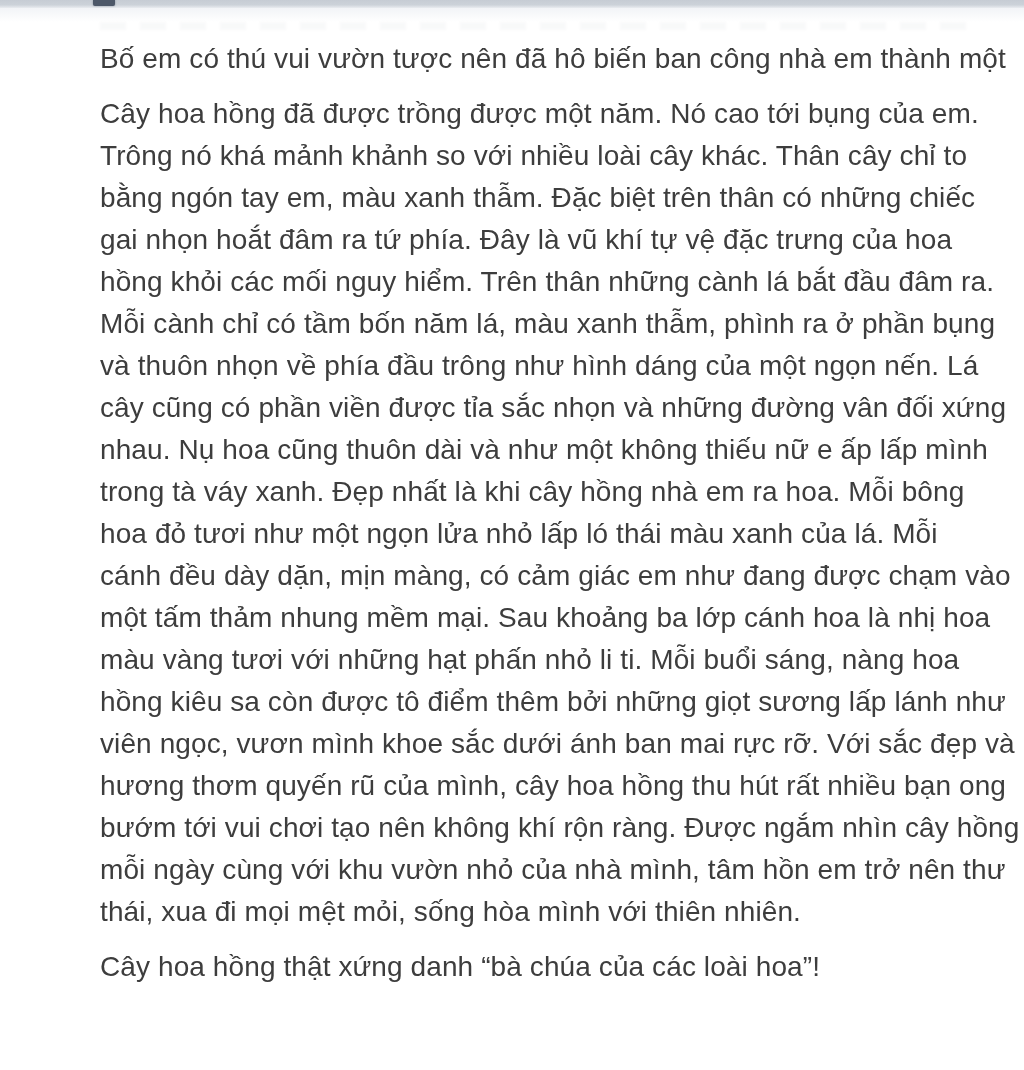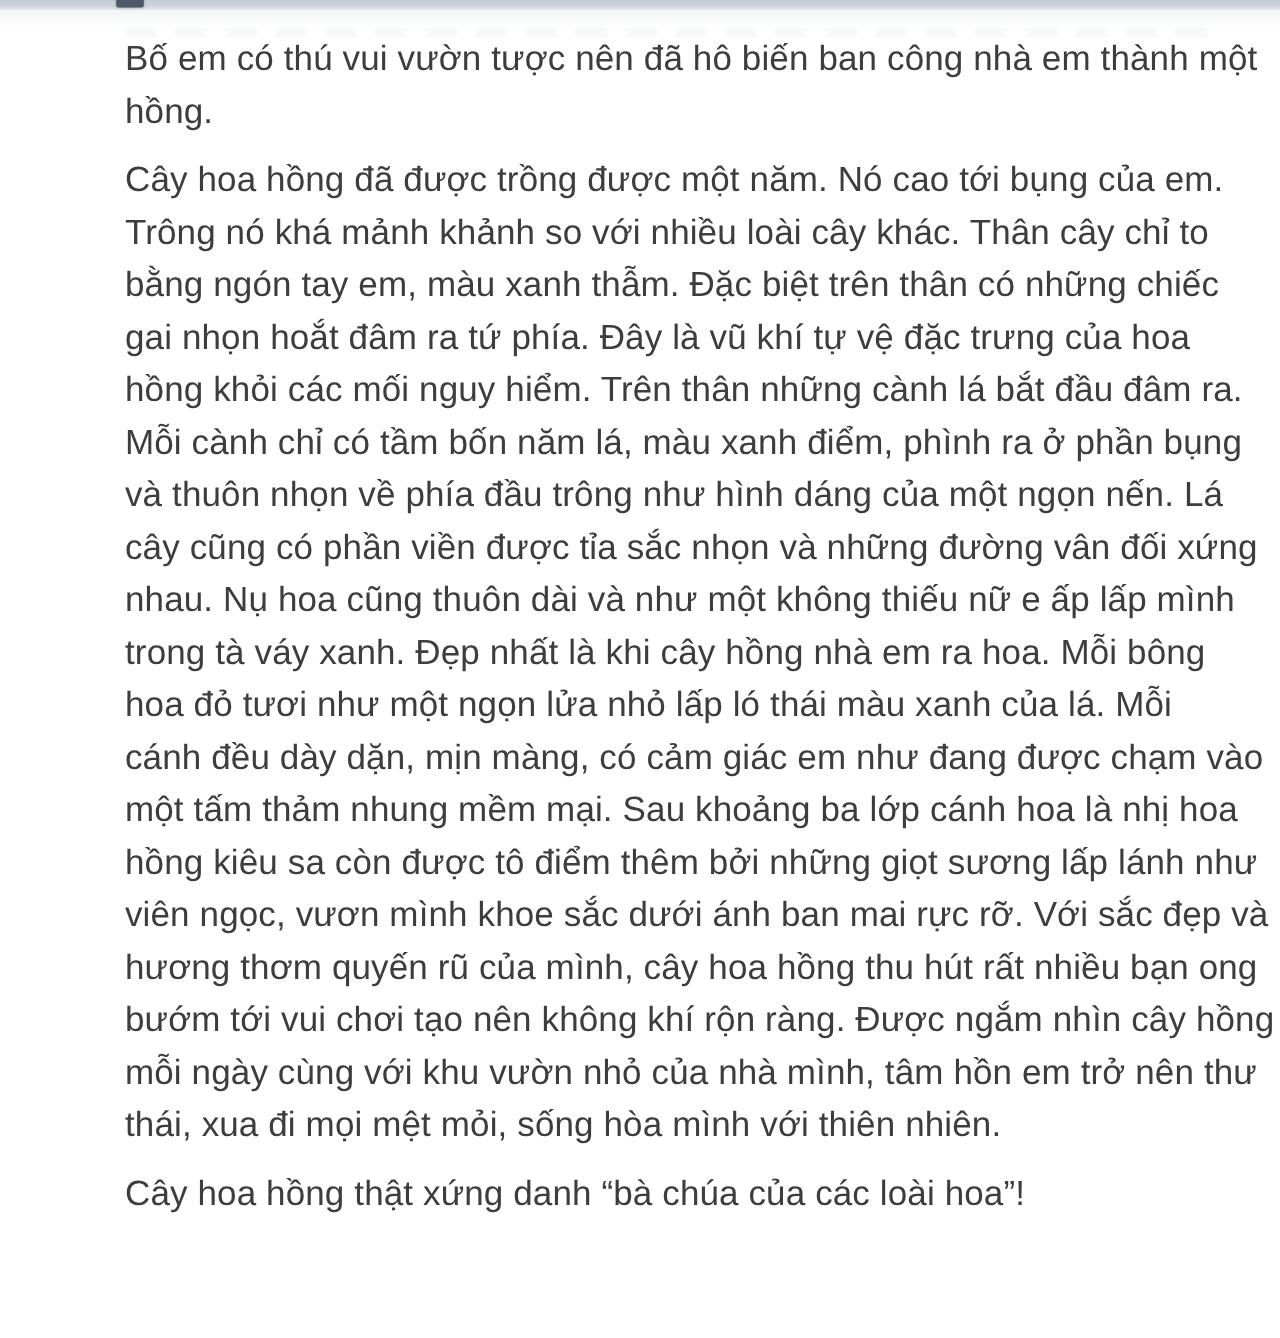--- a/index.html
+++ b/index.html
@@ -43,21 +43,21 @@
     background: repeating-linear-gradient(
       to right,
       #8a93a0 0px, #8a93a0 26px,
       transparent 26px, transparent 40px
     );
     opacity: 0.05;
     filter: blur(1px);
   }
   .doc-page {
     position: absolute;
-    top: 26px; left: 0;
+    top: 38px; left: 0;
     width: 1024px;
     padding: 0 88px 0 100px;
     color: var(--text-color);
     font-size: 28px;
     line-height: 42px;
   }
   .paragraph { margin: 0 0 13px 0; }
   .paragraph:last-child { margin-bottom: 0; }
   .line {
     white-space: nowrap;
@@ -68,36 +68,36 @@
 <body>
 
 <div class="top-chrome"></div>
 <div class="top-chrome-fade"></div>
 <div class="tab-marker"></div>
 <div class="ghost-text-row"></div>
 
 <div class="doc-page">
   <div class="paragraph">
       <div class="line">Bố em có thú vui vườn tược nên đã hô biến ban công nhà em thành một</div>
-      <div class="line">hồng.</div>
     </div>
   <div class="paragraph">
       <div class="line">Cây hoa hồng đã được trồng được một năm. Nó cao tới bụng của em.</div>
       <div class="line">Trông nó khá mảnh khảnh so với nhiều loài cây khác. Thân cây chỉ to</div>
       <div class="line">bằng ngón tay em, màu xanh thẫm. Đặc biệt trên thân có những chiếc</div>
       <div class="line">gai nhọn hoắt đâm ra tứ phía. Đây là vũ khí tự vệ đặc trưng của hoa</div>
       <div class="line">hồng khỏi các mối nguy hiểm. Trên thân những cành lá bắt đầu đâm ra.</div>
-      <div class="line">Mỗi cành chỉ có tầm bốn năm lá, màu xanh điểm, phình ra ở phần bụng</div>
+      <div class="line">Mỗi cành chỉ có tầm bốn năm lá, màu xanh thẫm, phình ra ở phần bụng</div>
       <div class="line">và thuôn nhọn về phía đầu trông như hình dáng của một ngọn nến. Lá</div>
       <div class="line">cây cũng có phần viền được tỉa sắc nhọn và những đường vân đối xứng</div>
       <div class="line">nhau. Nụ hoa cũng thuôn dài và như một không thiếu nữ e ấp lấp mình</div>
       <div class="line">trong tà váy xanh. Đẹp nhất là khi cây hồng nhà em ra hoa. Mỗi bông</div>
       <div class="line">hoa đỏ tươi như một ngọn lửa nhỏ lấp ló thái màu xanh của lá. Mỗi</div>
       <div class="line">cánh đều dày dặn, mịn màng, có cảm giác em như đang được chạm vào</div>
       <div class="line">một tấm thảm nhung mềm mại. Sau khoảng ba lớp cánh hoa là nhị hoa</div>
+      <div class="line">màu vàng tươi với những hạt phấn nhỏ li ti. Mỗi buổi sáng, nàng hoa</div>
       <div class="line">hồng kiêu sa còn được tô điểm thêm bởi những giọt sương lấp lánh như</div>
       <div class="line">viên ngọc, vươn mình khoe sắc dưới ánh ban mai rực rỡ. Với sắc đẹp và</div>
       <div class="line">hương thơm quyến rũ của mình, cây hoa hồng thu hút rất nhiều bạn ong</div>
       <div class="line">bướm tới vui chơi tạo nên không khí rộn ràng. Được ngắm nhìn cây hồng</div>
       <div class="line">mỗi ngày cùng với khu vườn nhỏ của nhà mình, tâm hồn em trở nên thư</div>
       <div class="line">thái, xua đi mọi mệt mỏi, sống hòa mình với thiên nhiên.</div>
     </div>
   <div class="paragraph">
       <div class="line">Cây hoa hồng thật xứng danh “bà chúa của các loài hoa”!</div>
     </div>

